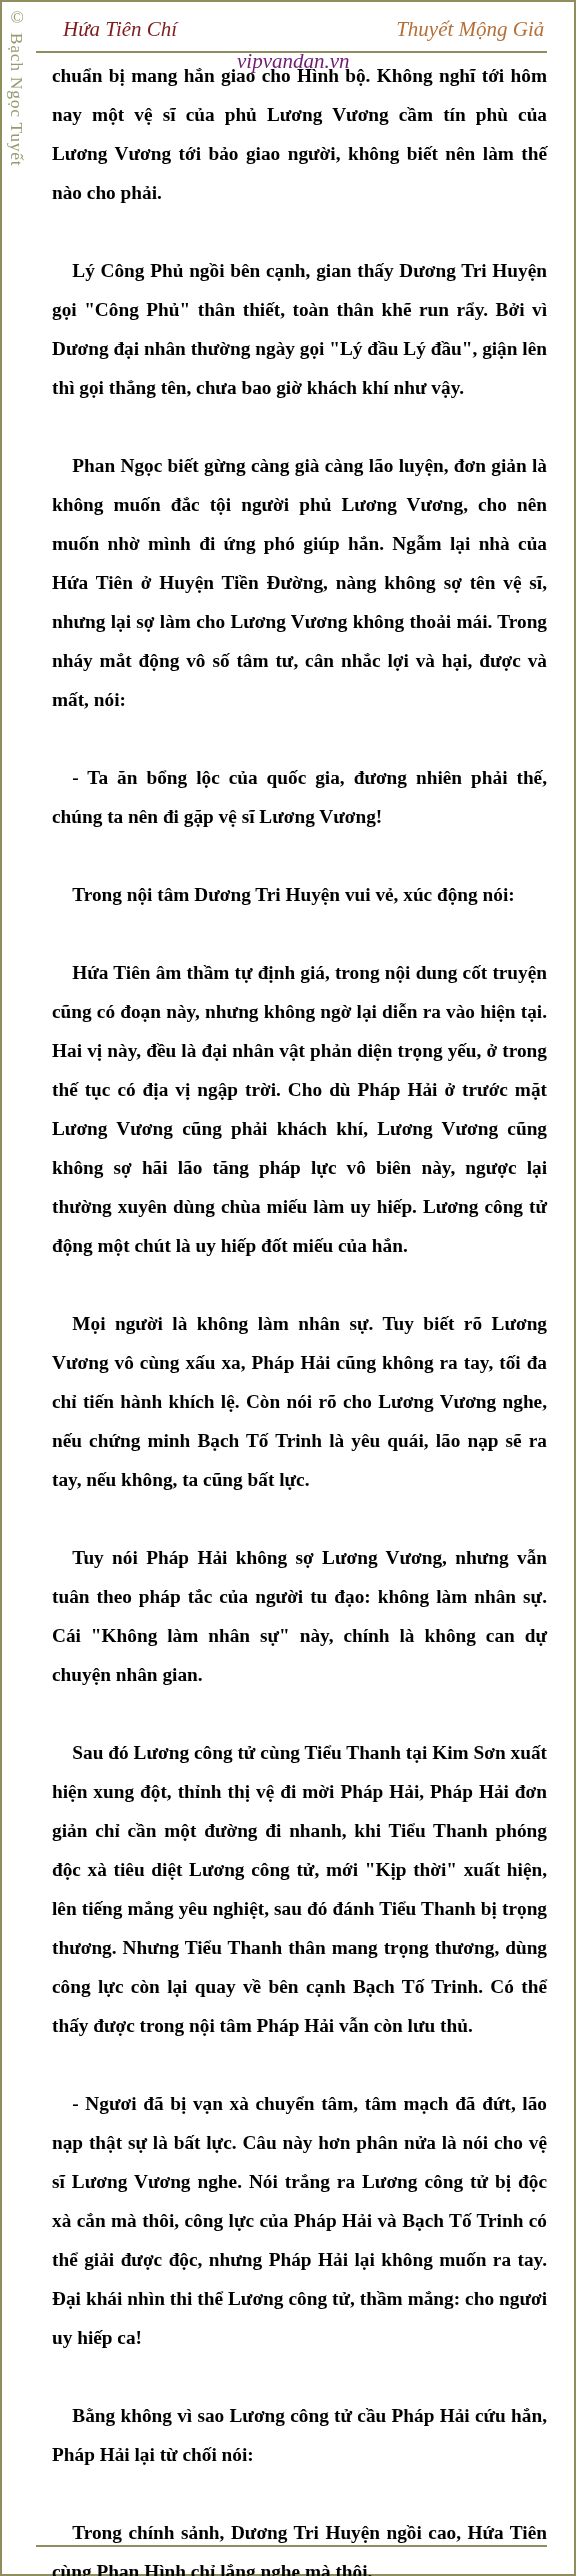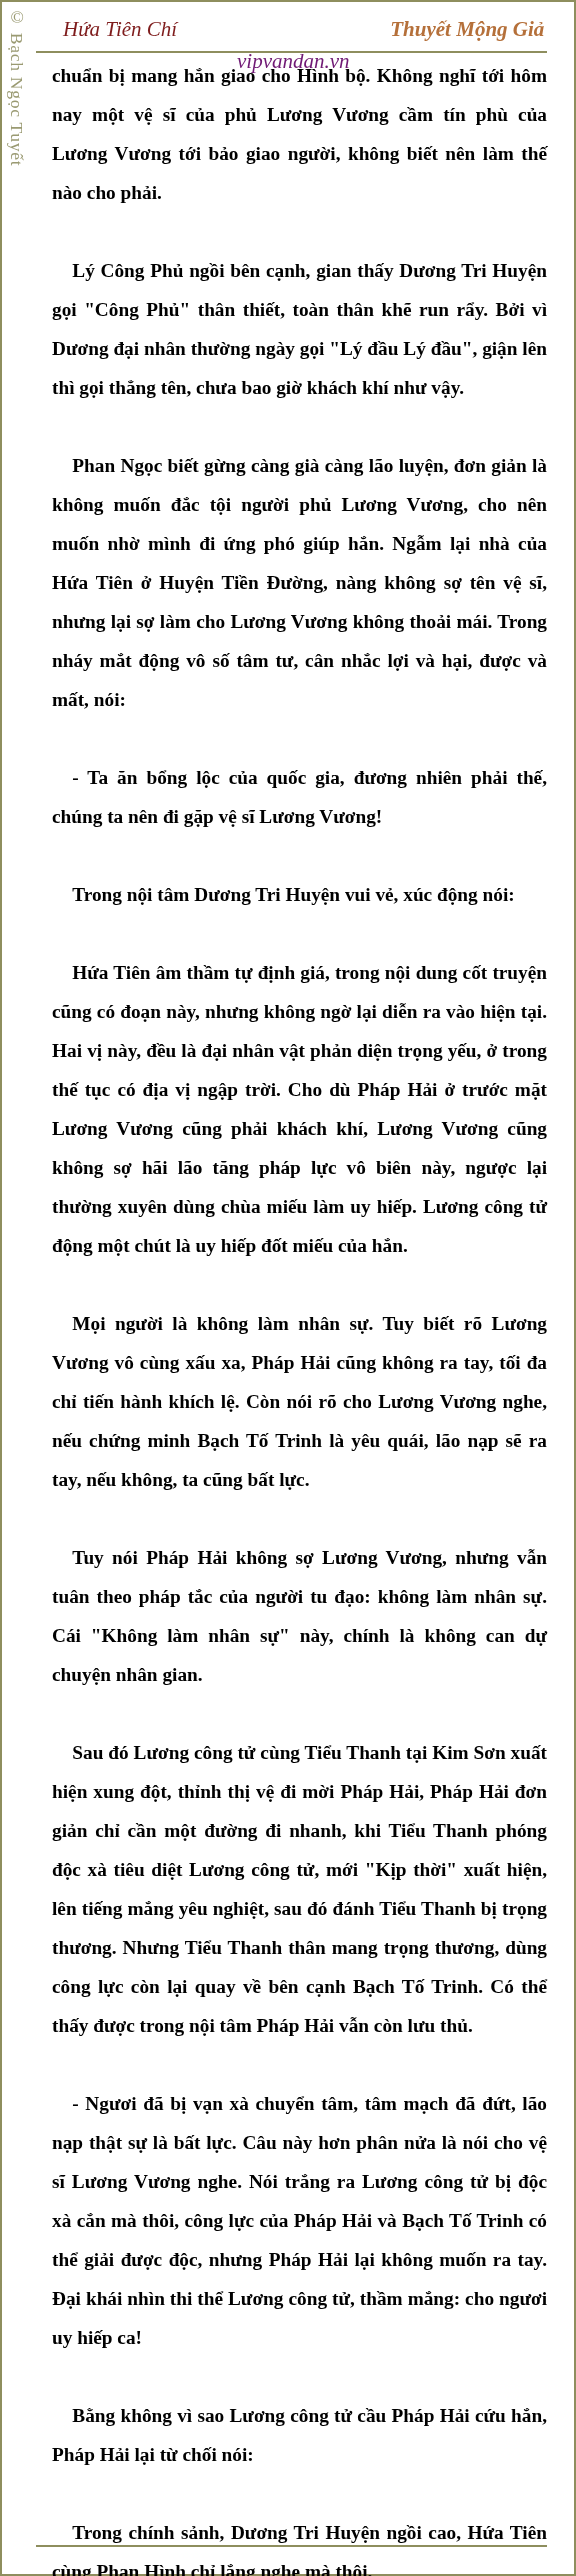--- a/index.html
+++ b/index.html
@@ -24,21 +24,21 @@
       position: absolute;
       left: 34px; top: 0px; width: 511px; height: 49px;
       border-bottom: 2px solid #8e8e5e;
       font-family: "Liberation Serif", serif;
       font-style: italic;
       font-size: 21px;
     }
     .header span { position: absolute; top: 15px; white-space: nowrap; }
     .h-left { left: 2px; color: #7f1d1d; margin-left: 25px; }
     .h-center { left: 201px; color: #701a75; margin-top: 32px; }
-    .h-right { right: 2.7px; color: #b5703a; font-weight: bold; }
+    .h-right { right: 2.7px; color: #b5703a; }
     .content {
       position: absolute;
       left: 34px; top: 54px; width: 511px;
       font-family: "Liberation Serif", serif;
       font-size: 19.3px;
       line-height: 39px;
       color: #000000;
       text-align: justify;
     }
     .content p { margin: 0 0 39px 16px; text-indent: 20.3px; font-weight: bold; }

